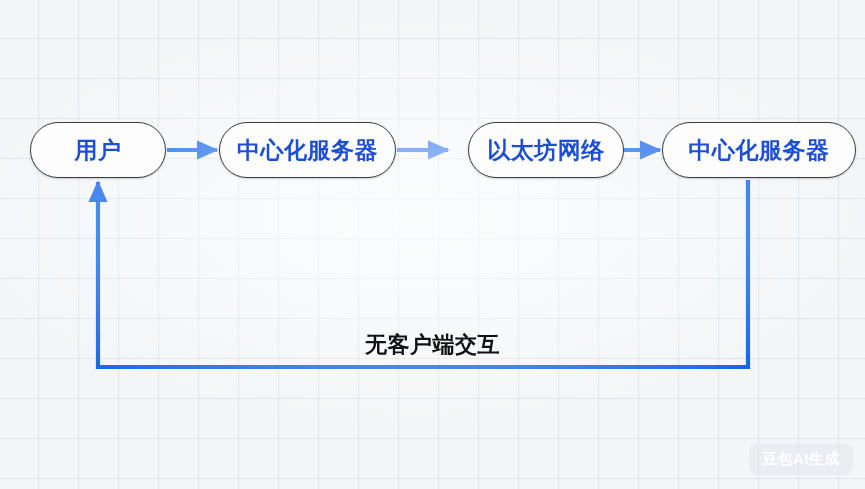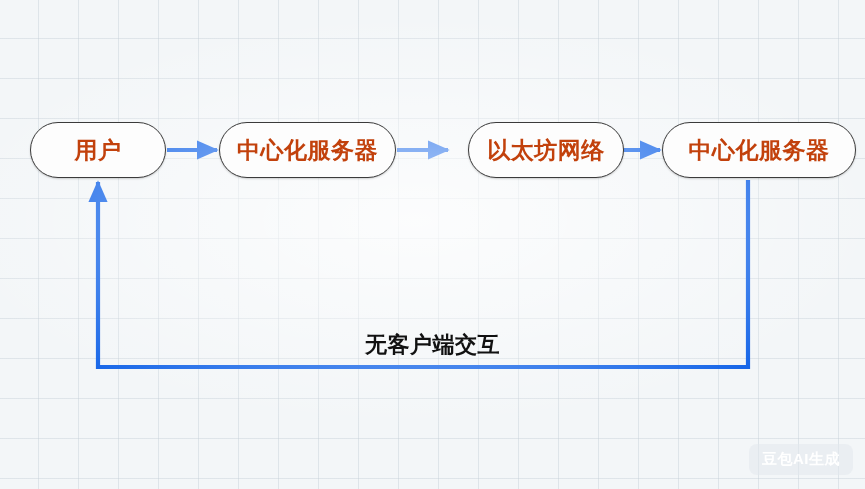--- a/index.html
+++ b/index.html
@@ -47,21 +47,21 @@
     background: #fdfdfd;
     border: 1.6px solid #3b3b3b;
     border-radius: 999px;
     height: 56px;
     box-shadow: 0 1px 2px rgba(0,0,0,0.18);
   }
 
   .node-label {
     font-size: 23px;
     font-weight: 700;
-    color: #c2410c;
+    color: #1d4ed8;
     letter-spacing: 0.5px;
     white-space: nowrap;
     line-height: 1;
   }
 
   #node-0 { left: 30px;  top: 122px; width: 136px; }
   #node-1 { left: 219px; top: 122px; width: 177px; }
   #node-2 { left: 468px; top: 122px; width: 156px; }
   #node-3 { left: 662px; top: 122px; width: 194px; }
 

